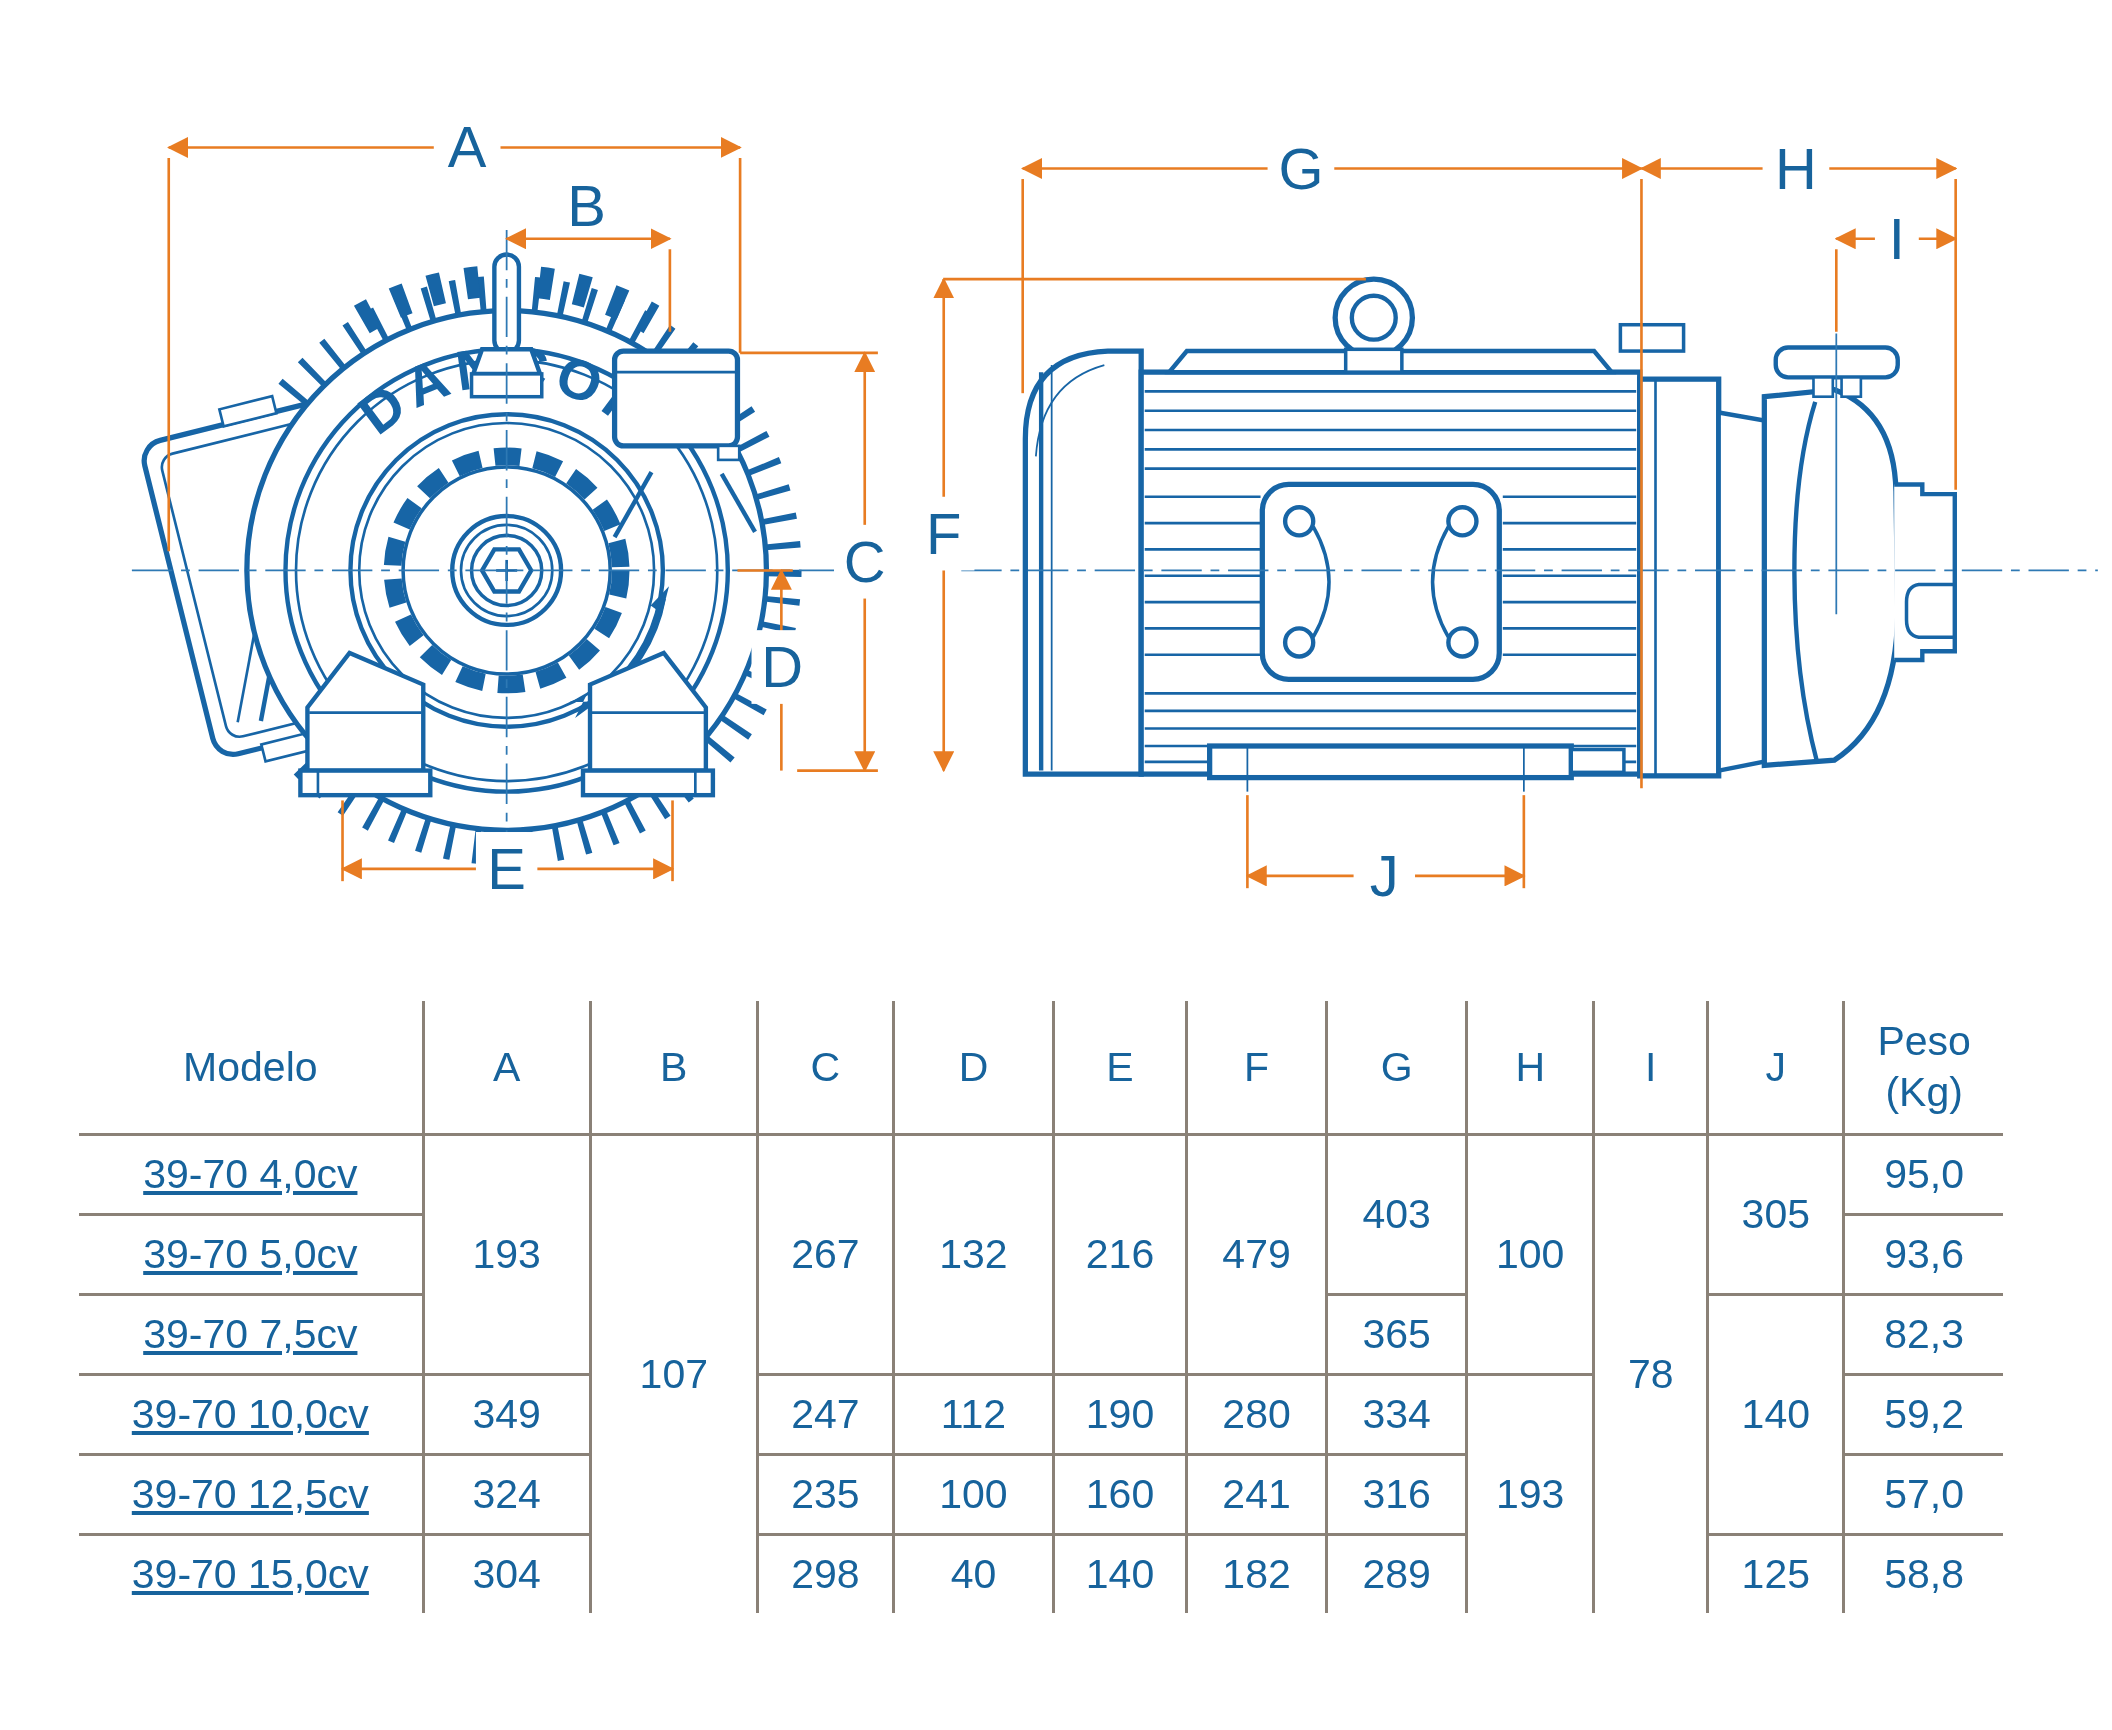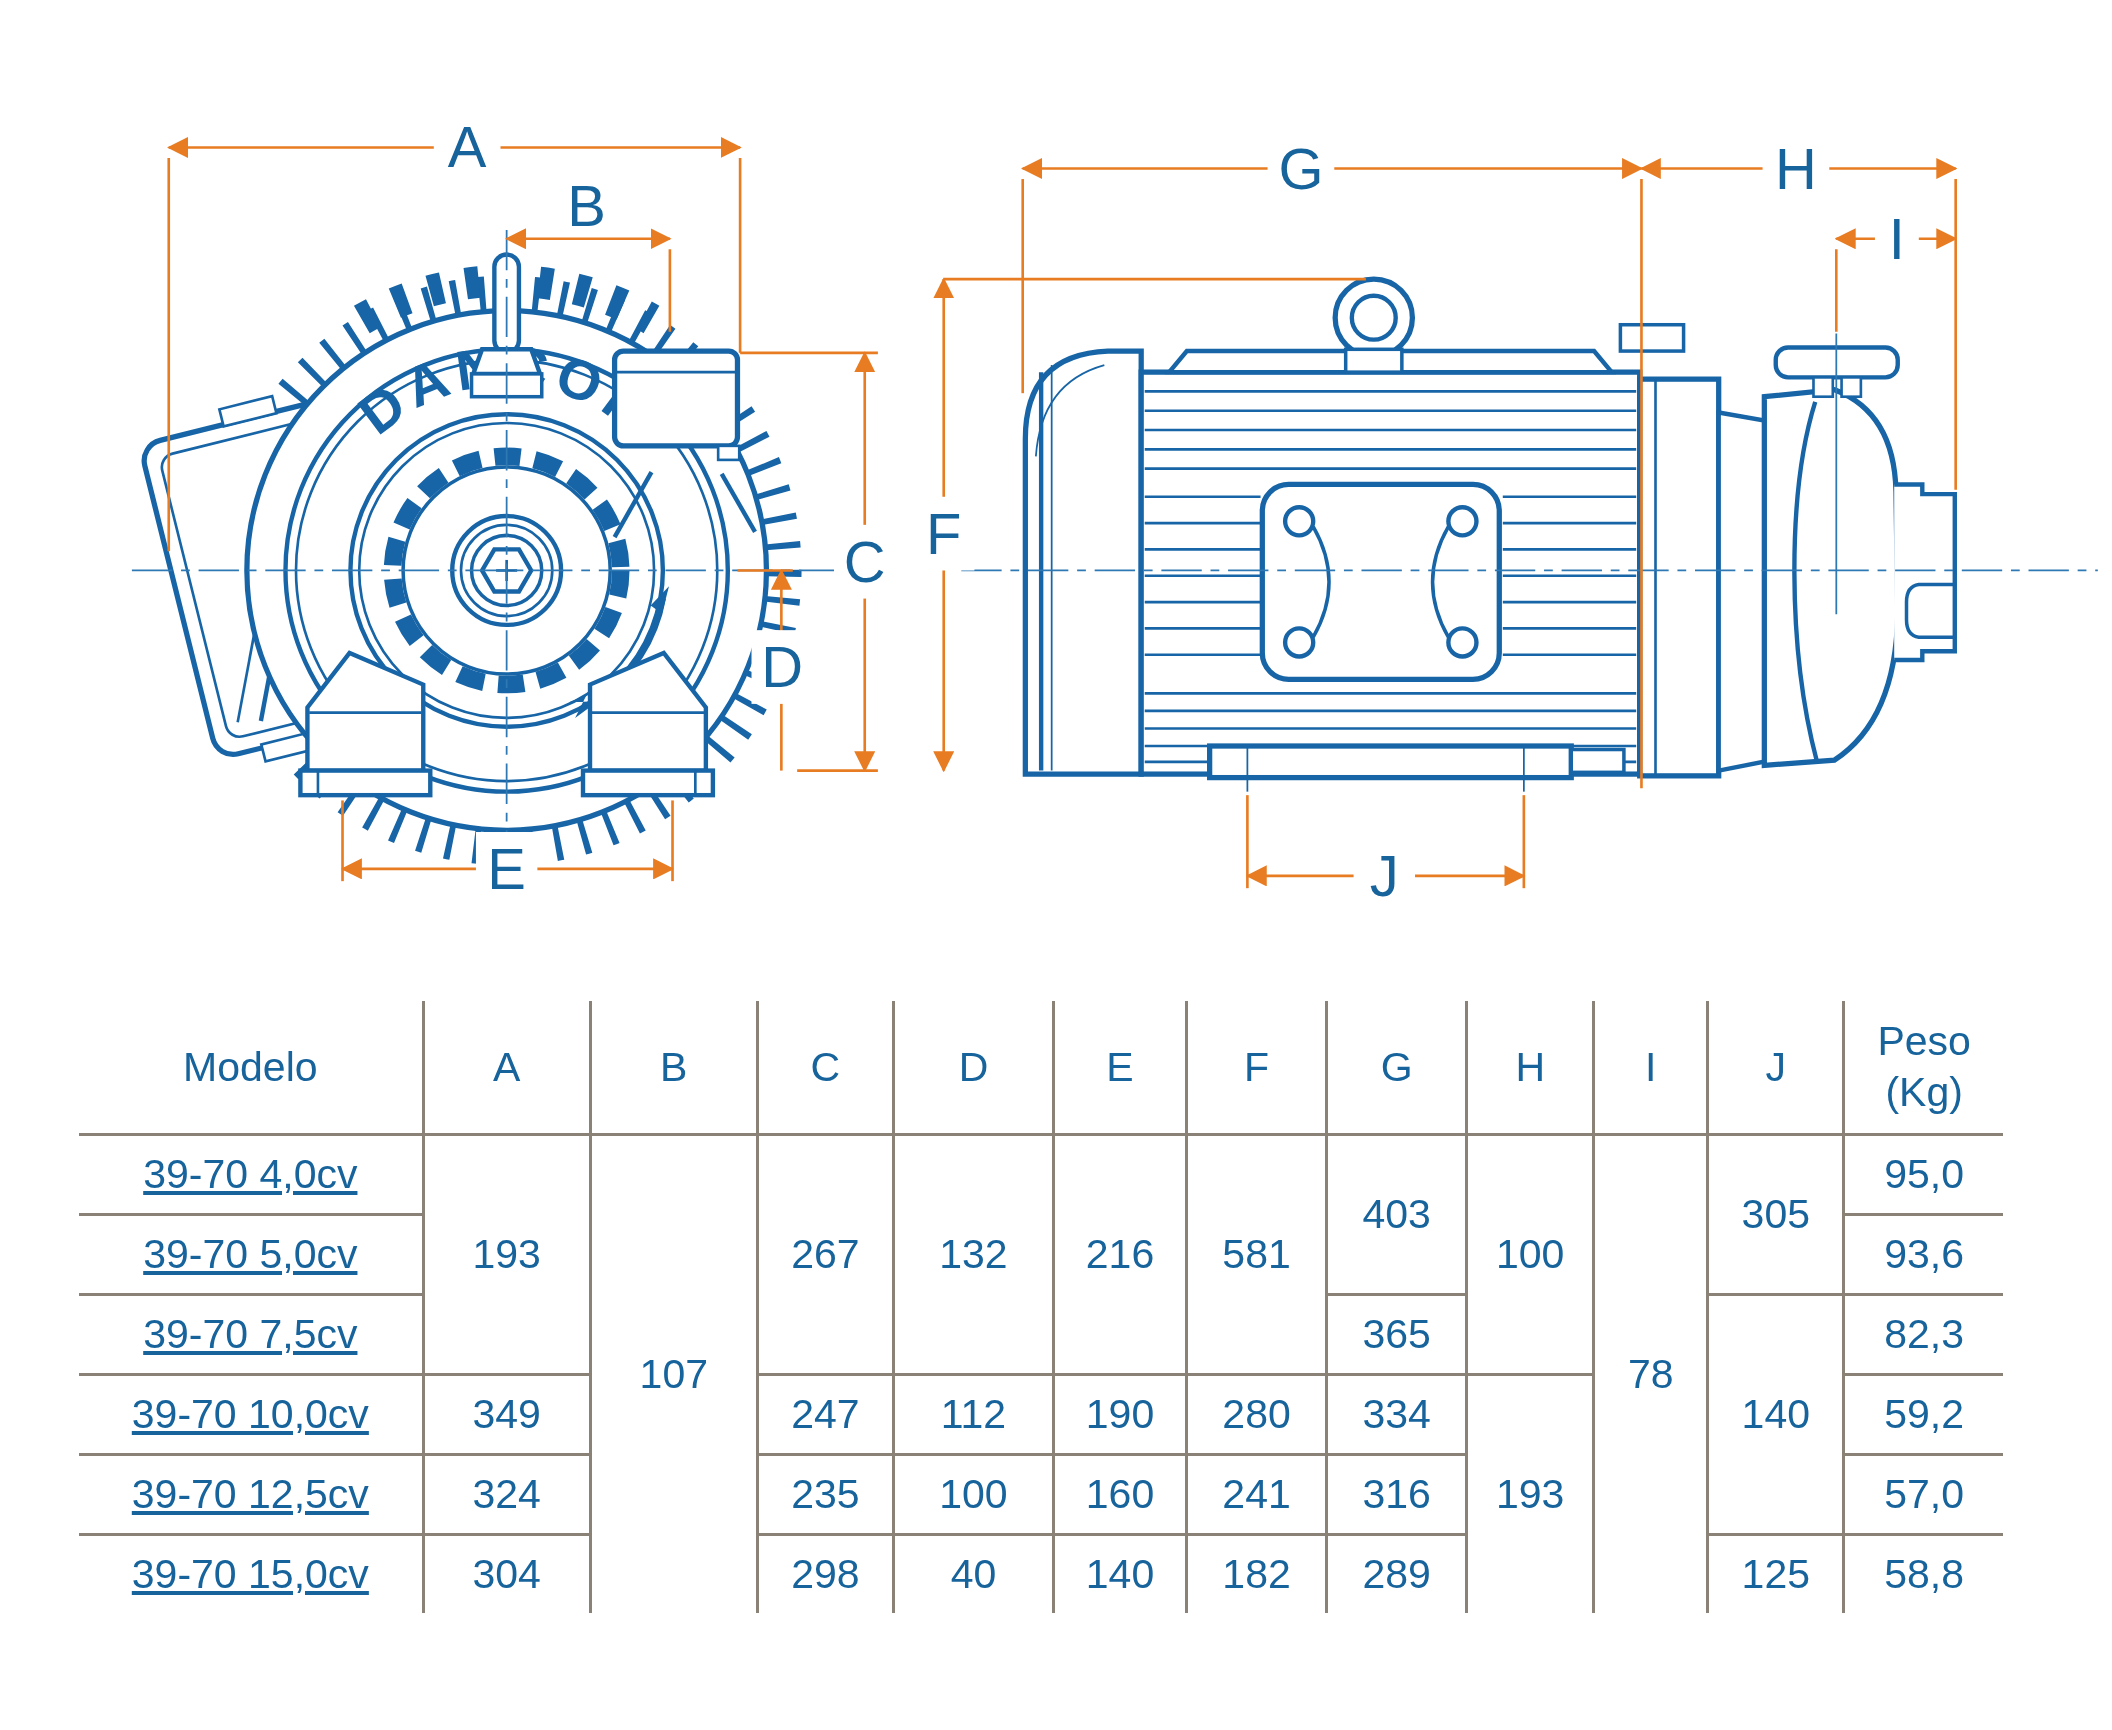--- a/index.html
+++ b/index.html
@@ -295,21 +295,21 @@
     </tr>
   </thead>
   <tbody>
     <tr>
       <td class="model bb">39-70 4,0cv</td>
       <td class="bl bb" rowspan="3">193</td>
       <td class="bl" rowspan="6">107</td>
       <td class="bl bb" rowspan="3">267</td>
       <td class="bl bb" rowspan="3">132</td>
       <td class="bl bb" rowspan="3">216</td>
-      <td class="bl bb" rowspan="3">581</td>
+      <td class="bl bb" rowspan="3">479</td>
       <td class="bl bb" rowspan="2">403</td>
       <td class="bl bb" rowspan="3">100</td>
       <td class="bl" rowspan="6">78</td>
       <td class="bl bb" rowspan="2">305</td>
       <td class="bl bb">95,0</td>
     </tr>
     <tr>
       <td class="model bb">39-70 5,0cv</td>
       <td class="bl bb">93,6</td>
     </tr>

